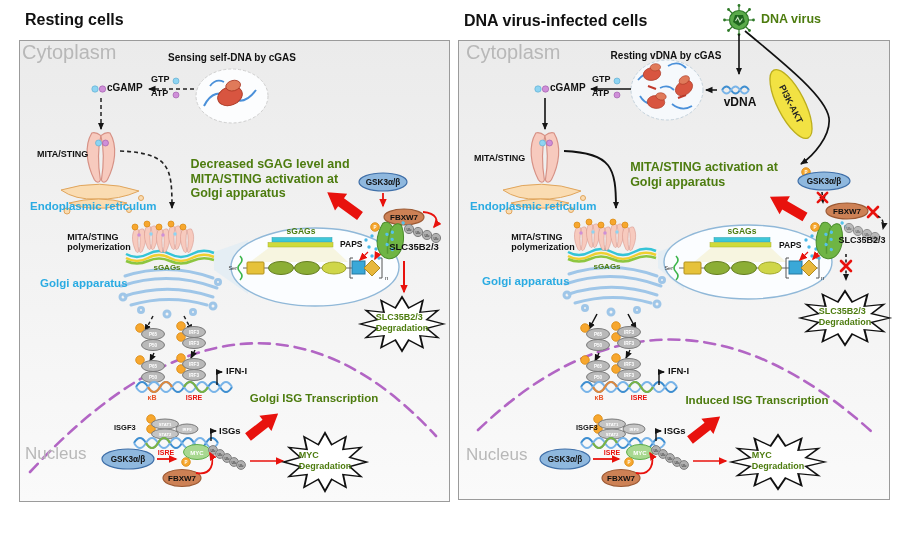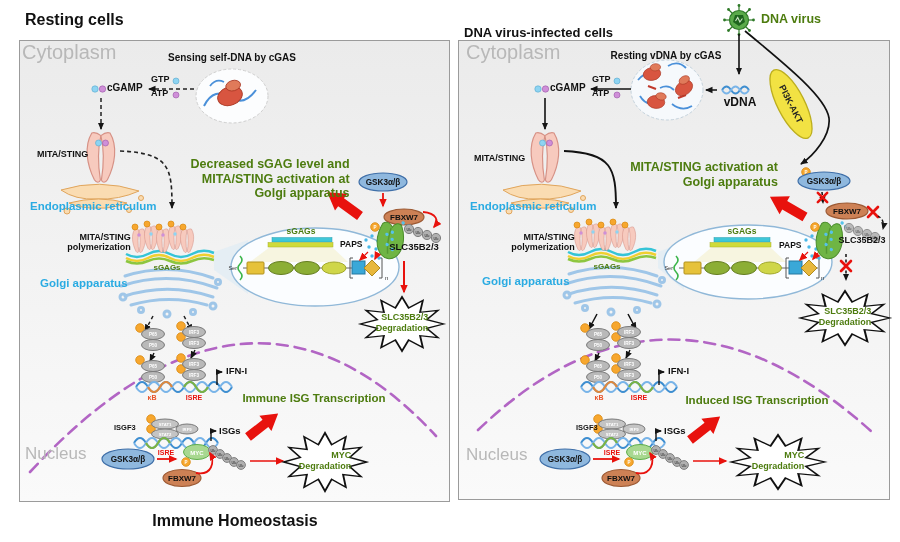--- a/index.html
+++ b/index.html
@@ -2,21 +2,21 @@
 <html><head>
 <meta charset="utf-8">
 <style>
   html,body{margin:0;padding:0;background:#fff}
   .canvas{position:relative;width:900px;height:542px;background:#fff;overflow:hidden;
           font-family:"Liberation Sans",sans-serif}
   .panel{position:absolute;top:40px;background:linear-gradient(180deg,#ebebeb 0%,#f2f2f2 45%,#fafafa 100%);
          border:1.6px solid #9b9b9b;box-sizing:border-box}
   svg.art{position:absolute;left:0;top:0}
   .lbl{position:absolute;font-weight:bold;white-space:nowrap;color:#111;line-height:1.08}
-  .ctr{transform:translateX(-50%);text-align:right}
+  .ctr{transform:translateX(-50%);text-align:left}
   .red{color:#4d7c0f}
   .cyan{color:#2aabe2}
   .muted{color:#b8b8b8;font-weight:normal}
 </style>
 </head>
 <body>
 
 <div class="canvas">
 
   <div class="panel" style="left:19px;width:431px;height:462px"></div>
@@ -511,28 +511,27 @@
   <div class="lbl" style="left:340px;top:240px;font-size:8.5px">PAPS</div>
   <div class="lbl red ctr" style="left:301px;top:227px;font-size:8.5px">sGAGs</div>
   <div class="lbl red ctr" style="left:402px;top:312px;font-size:9px;line-height:10.5px">
     <div>SLC35B2/3</div>
       <div>Degradation</div>
   </div>
   <div class="lbl" style="left:226px;top:366px;font-size:9.5px">IFN-I</div>
   <div class="lbl muted" style="left:25px;top:445px;font-size:17px">Nucleus</div>
   <div class="lbl" style="left:114px;top:424px;font-size:7.5px">ISGF3</div>
   <div class="lbl" style="left:219px;top:426px;font-size:9.5px">ISGs</div>
-  <div class="lbl red ctr" style="left:314px;top:392px;font-size:11.5px">Immune ISG Transcription</div>
+  <div class="lbl red ctr" style="left:314px;top:392px;font-size:11.5px">Golgi ISG Transcription</div>
   <div class="lbl red ctr" style="left:325px;top:450px;font-size:9px;line-height:10.5px">
     <div>MYC</div>
       <div>Degradation</div>
   </div>
-  <div class="lbl ctr" style="left:235px;top:512px;font-size:16px">Immune Homeostasis</div>
-
-  <div class="lbl" style="left:464px;top:26px;font-size:13px">DNA virus-infected cells</div>
+
+  <div class="lbl" style="left:464px;top:12px;font-size:16px">DNA virus-infected cells</div>
   <div class="lbl red" style="left:761px;top:13px;font-size:12.5px">DNA virus</div>
   <div class="lbl muted" style="left:466px;top:42px;font-size:20px">Cytoplasm</div>
   <div class="lbl ctr" style="left:666px;top:51px;font-size:10px">Resting vDNA by cGAS</div>
   <div class="lbl ctr" style="left:740px;top:96px;font-size:12px">vDNA</div>
   <div class="lbl" style="left:592px;top:75px;font-size:9px">GTP</div>
   <div class="lbl" style="left:592px;top:89px;font-size:9px">ATP</div>
   <div class="lbl" style="left:550px;top:83px;font-size:10px">cGAMP</div>
   <div class="lbl" style="left:474px;top:154px;font-size:9px">MITA/STING</div>
   <div class="lbl cyan" style="left:470px;top:200px;font-size:11.5px">Endoplasmic reticulum</div>
   <div class="lbl ctr" style="left:543px;top:233px;font-size:9px">

